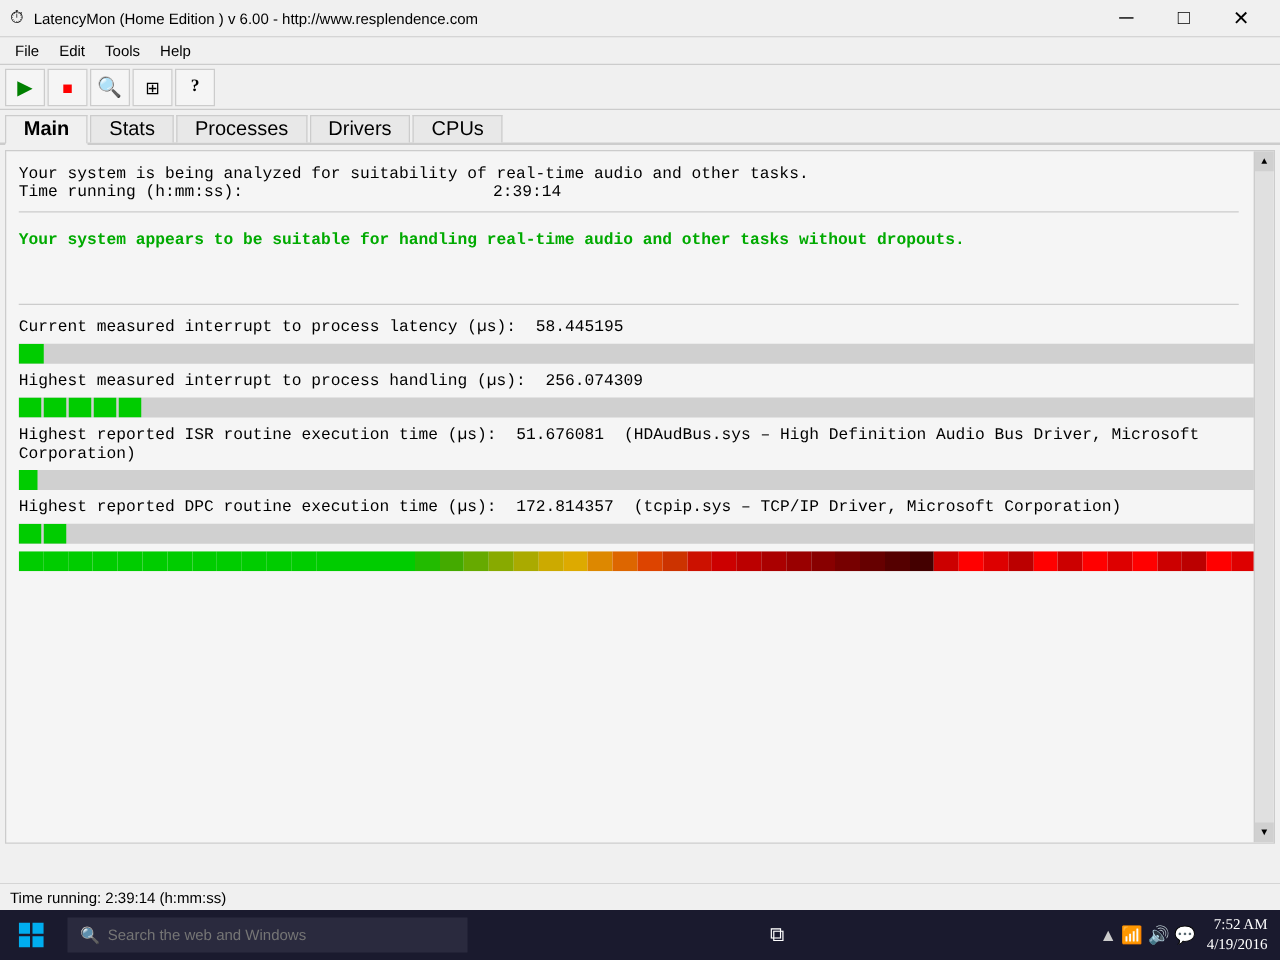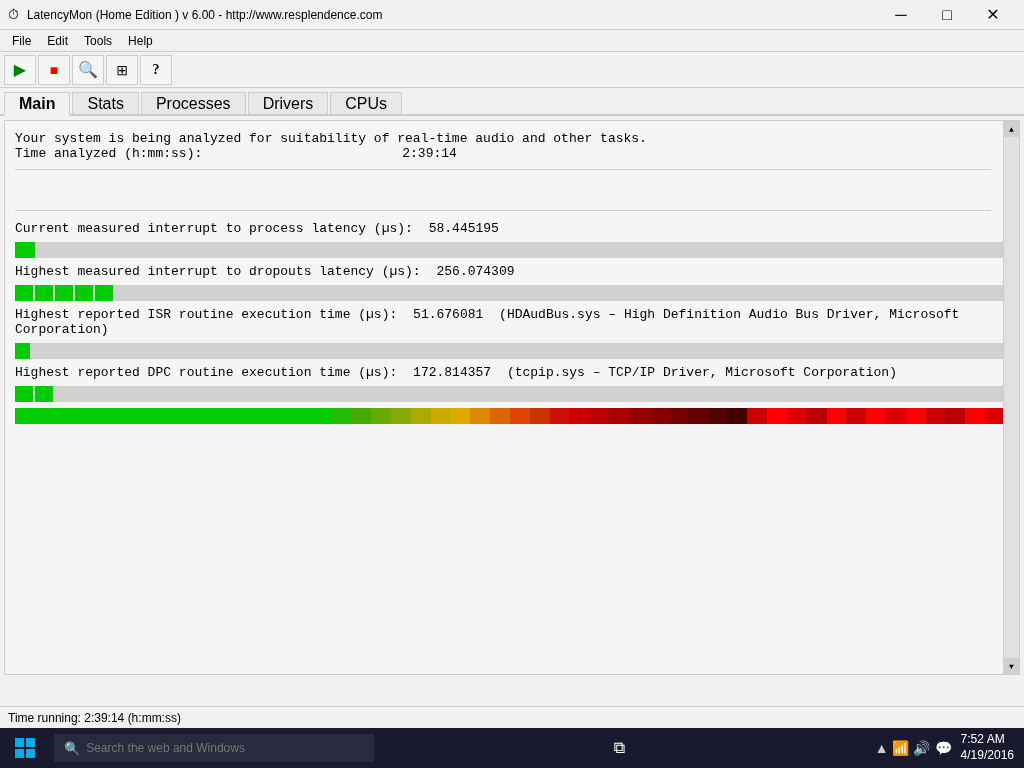--- a/index.html
+++ b/index.html
@@ -231,21 +231,21 @@
     #taskbar-middle { flex: 1; display: flex; justify-content: center; }
     #taskbar-tray {
       display: flex;
       align-items: center;
       gap: 8px;
       padding: 0 10px;
       color: white;
       font-size: 12px;
       font-family: 'Segoe UI', sans-serif;
     }
-    #clock { line-height: 1.3; }
+    #clock { text-align: right; line-height: 1.3; font-family: Liberation Serif, serif; }
     #task-icon { width: 36px; height: 36px; display: flex; align-items: center; justify-content: center; cursor: pointer; }
 
     .divider-line { border: 0; border-top: 1px solid #ccc; margin: 4px 0; }
 
     #content-body { padding-right: 18px; }
   </style>
 </head>
 <body>
 
 <div id="titlebar">
@@ -282,42 +282,43 @@
   <div class="tab">Drivers</div>
   <div class="tab">CPUs</div>
 </div>
 
 <div id="main-content">
   <div id="content-body">
 
     <div id="status-section">
       <div>Your system is being analyzed for suitability of real-time audio and other tasks.</div>
       <div style="display:flex; gap: 200px;">
-        <span>Time analyzed (h:mm:ss):</span>
+        <span>Time running (h:mm:ss):</span>
         <span>2:39:14</span>
       </div>
     </div>
 
     <hr class="divider-line">
 
+    <div id="green-message">Your system appears to be suitable for handling real-time audio and other tasks without dropouts.</div>
 
     <hr class="divider-line" style="margin-top: 40px;">
 
     <div id="metrics-section">
 
       <div class="metric-row">
         <span>Current measured interrupt to process latency (µs):</span>
         <span style="margin-left: 8px;">58.445195</span>
       </div>
       <div class="bar-container">
         <div class="bar-green" style="width: 2%;"></div>
       </div>
 
       <div class="metric-row">
-        <span>Highest measured interrupt to dropouts latency (µs):</span>
+        <span>Highest measured interrupt to process handling (µs):</span>
         <span style="margin-left: 8px;">256.074309</span>
       </div>
       <div class="bar-container">
         <div class="bar-segment" style="background:#00cc00;"></div>
         <div class="bar-segment" style="background:#00cc00;"></div>
         <div class="bar-segment" style="background:#00cc00;"></div>
         <div class="bar-segment" style="background:#00cc00;"></div>
         <div class="bar-segment" style="background:#00cc00;"></div>
       </div>
 

